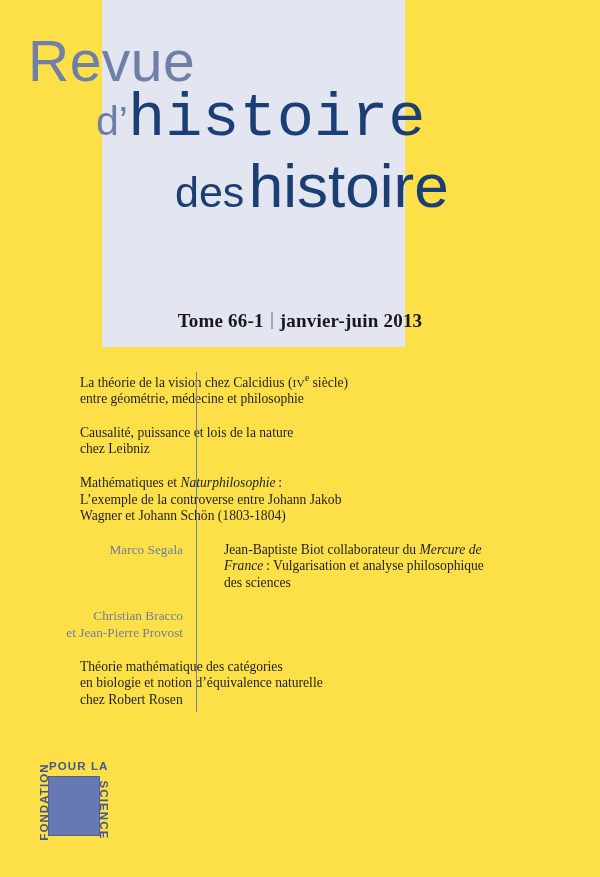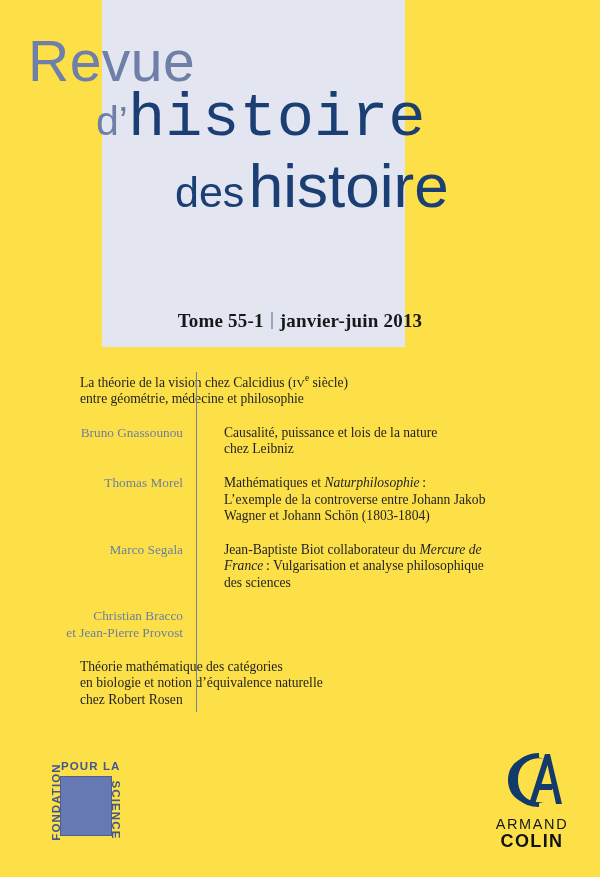--- a/index.html
+++ b/index.html
@@ -139,21 +139,21 @@
   .titles i { font-style: italic; }
   .sc {
     font-size: 11.4px;
     letter-spacing: 0.2px;
   }
   sup { font-size: 0.7em; }
 
   
   .fondation {
     position: absolute;
-    left: 30px;
+    left: 18px;
     top: 752px;
     width: 108px;
     height: 98px;
   }
   .fond-sq {
     position: absolute;
     left: 30px;
     top: 24px;
     width: 52px;
     height: 60px;
@@ -238,35 +238,33 @@
     <div class="line l-hist">
       <span class="small">d’</span><span class="big">histoire</span>
     </div>
     <div class="line l-sci">
       <span class="small">des</span>
       <span class="big">histoire</span>
     </div>
   </div>
 
   <div class="issue">
-    <span>Tome 55-1</span><span class="sep"></span><span>janvier-juin 2013</span>
+    <span>Tome 66-1</span><span class="sep"></span><span>janvier-juin 2013</span>
   </div>
 
   <div class="toc">
     <div class="toc-rule"></div>
     <div id="toc-list">
         <div class="entry">
           <div class="titles">La théorie de la vision chez Calcidius (<span class="sc">IV</span><sup>e</sup> siècle)<br>entre géométrie, médecine et philosophie</div>
         </div>
         <div class="entry">
-          <div class="authors">Bruno Gnassounou</div>
           <div class="titles">Causalité, puissance et lois de la nature<br>chez Leibniz</div>
         </div>
         <div class="entry">
-          <div class="authors">Thomas Morel</div>
           <div class="titles">Mathématiques et <i>Naturphilosophie</i> :<br>L’exemple de la controverse entre Johann Jakob<br>Wagner et Johann Schön (1803-1804)</div>
         </div>
         <div class="entry">
           <div class="authors">Marco Segala</div>
           <div class="titles">Jean-Baptiste Biot collaborateur du <i>Mercure de</i><br><i>France</i> : Vulgarisation et analyse philosophique<br>des sciences</div>
         </div>
         <div class="entry">
           <div class="authors">Christian Bracco<br>et Jean-Pierre Provost</div>
         </div>
         <div class="entry">
@@ -275,23 +273,14 @@
       </div>
   </div>
 
   <div class="fondation">
     <div class="fond-top">POUR LA</div>
     <div class="fond-left">FONDATION</div>
     <div class="fond-right">SCIENCE</div>
     <div class="fond-sq"></div>
   </div>
 
-  <div class="colin">
-    <svg class="colin-mark" viewBox="0 0 100 62" aria-hidden="true">
-      <path d="M62 9 C44 2, 26 11, 26 30 C26 49, 44 58, 62 52 C50 54, 36 47, 36 30 C36 13, 50 6, 62 9 Z" fill="#123a6b"></path>
-      <path d="M57 3 C40 3, 28 15, 28 30 C28 45, 40 57, 57 57 L57 52 C43 52, 34 42, 34 30 C34 18, 43 8, 57 8 Z" fill="#123a6b"></path>
-      <path d="M63 4 L47 54 L53 54 L57.5 40 L70 40 L72 34 L59.5 34 L65.5 15 L74 54 L80 54 L68 4 Z" fill="#123a6b"></path>
-    </svg>
-    <div class="colin-n1">ARMAND</div>
-    <div class="colin-n2">COLIN</div>
-  </div>
 
 </div>
 
 </body></html>

